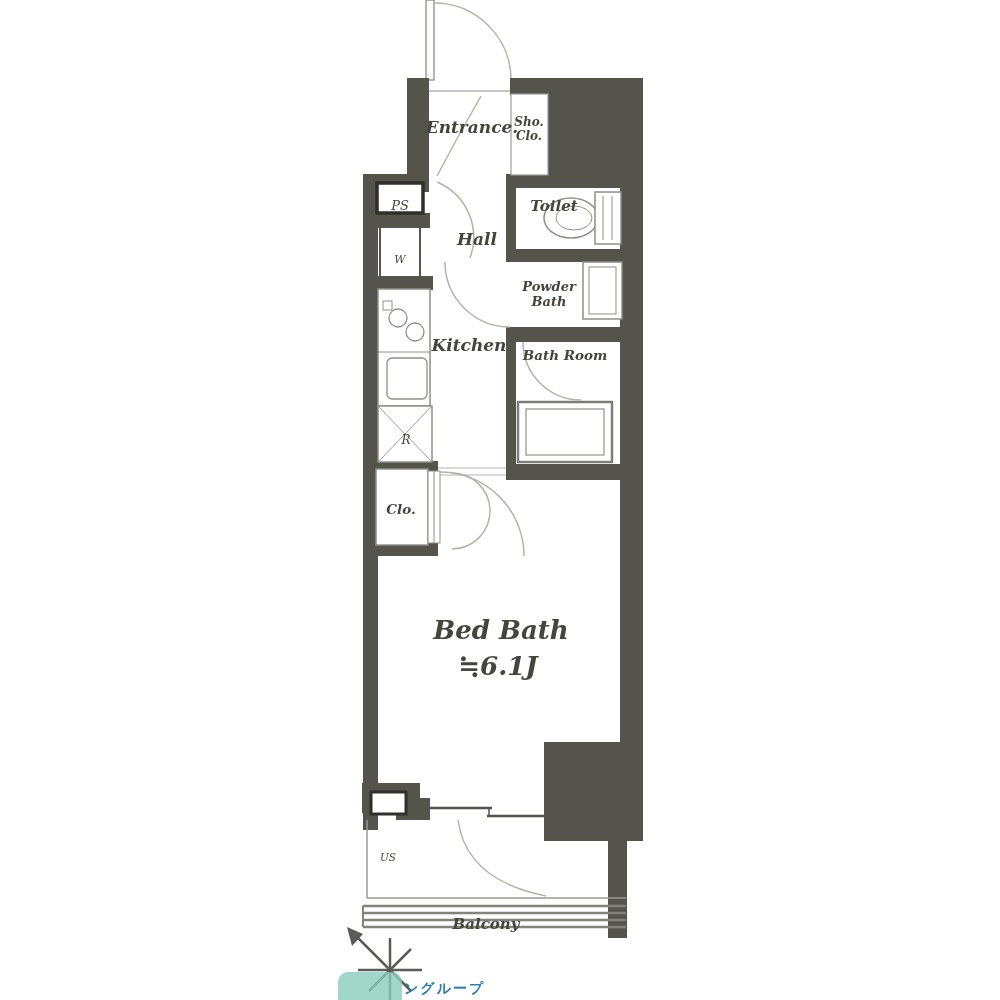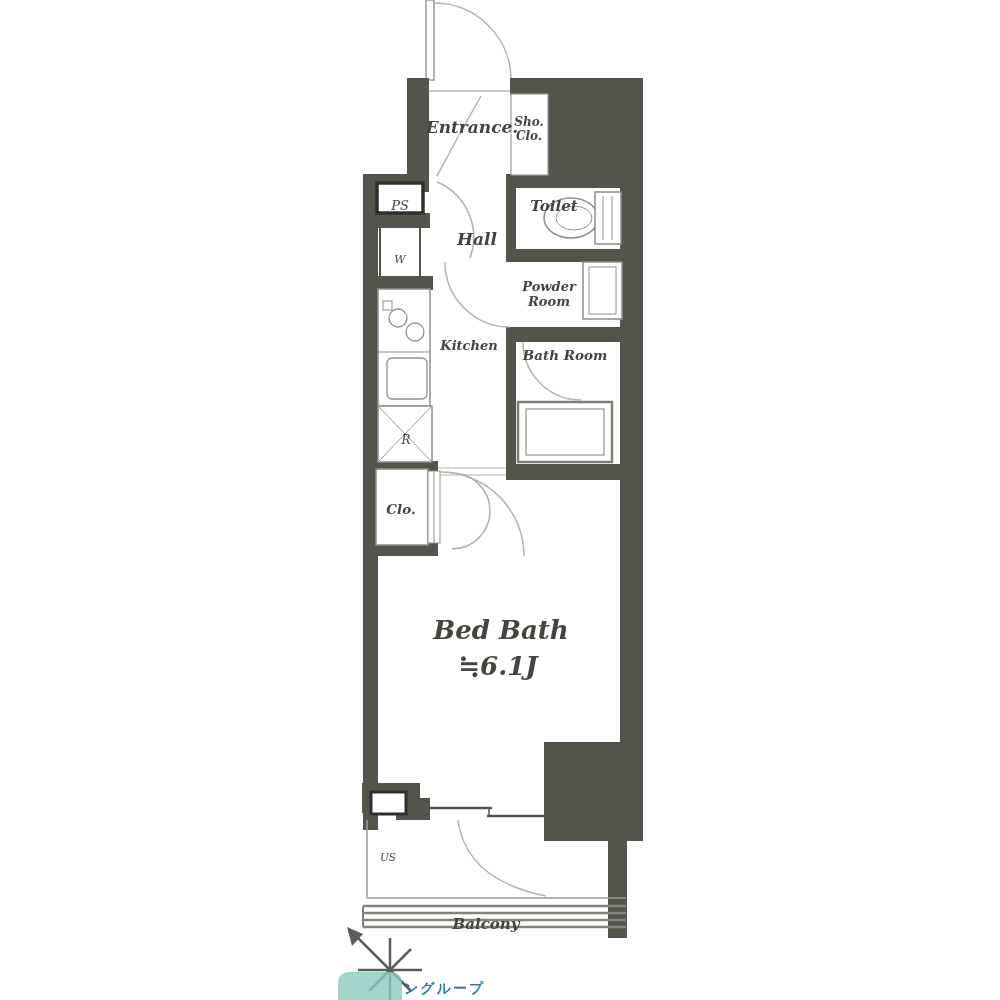--- a/index.html
+++ b/index.html
@@ -140,24 +140,24 @@
     <div>Clo.</div>
   </div>
 
   <div class="lbl small" style="left:400px;top:198px;font-size:13px;">PS</div>
   <div class="lbl small" style="left:400px;top:252px;font-size:11px;">W</div>
   <div class="lbl" style="left:477px;top:240px;font-size:17px;">Hall</div>
   <div class="lbl" style="left:546px;top:207px;font-size:15px;margin-left:8px;">Toilet</div>
 
   <div class="lbl two-line" style="left:549px;top:295px;font-size:13px;text-align:center;">
     <div>Powder</div>
-    <div>Room</div>
+    <div>Bath</div>
   </div>
 
-  <div class="lbl" style="left:469px;top:346px;font-size:13px;">Kitchen</div>
+  <div class="lbl" style="left:469px;top:346px;font-size:17px;">Kitchen</div>
   <div class="lbl" style="left:565px;top:356px;font-size:13.5px;">Bath Room</div>
   <div class="lbl small" style="left:406px;top:433px;font-size:12px;">R</div>
   <div class="lbl" style="left:401px;top:510px;font-size:13.5px;">Clo.</div>
 
   <div class="lbl" style="left:501px;top:631px;font-size:26px;">Bed Bath</div>
   <div class="lbl" style="left:498px;top:667px;font-size:26px;">≒6.1J</div>
 
   <div class="lbl small" style="left:388px;top:849px;font-size:10.5px;">US</div>
   <div class="lbl" style="left:486px;top:925px;font-size:15px;">Balcony</div>
 

